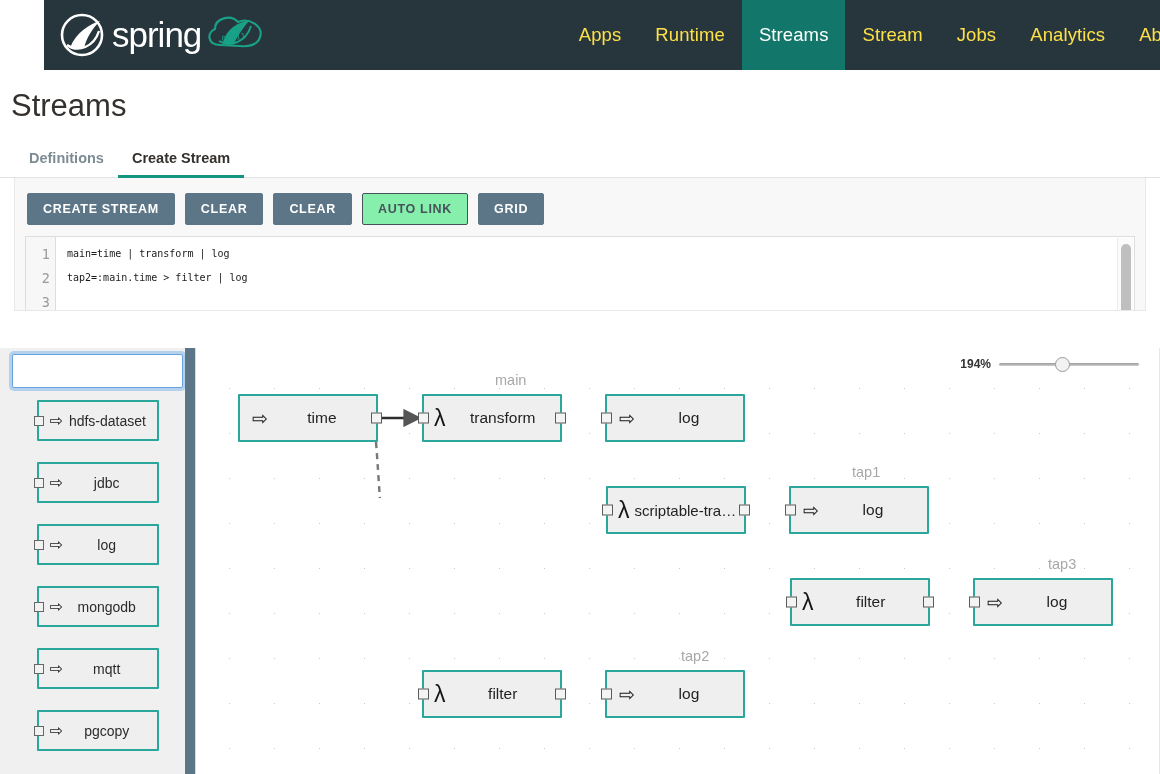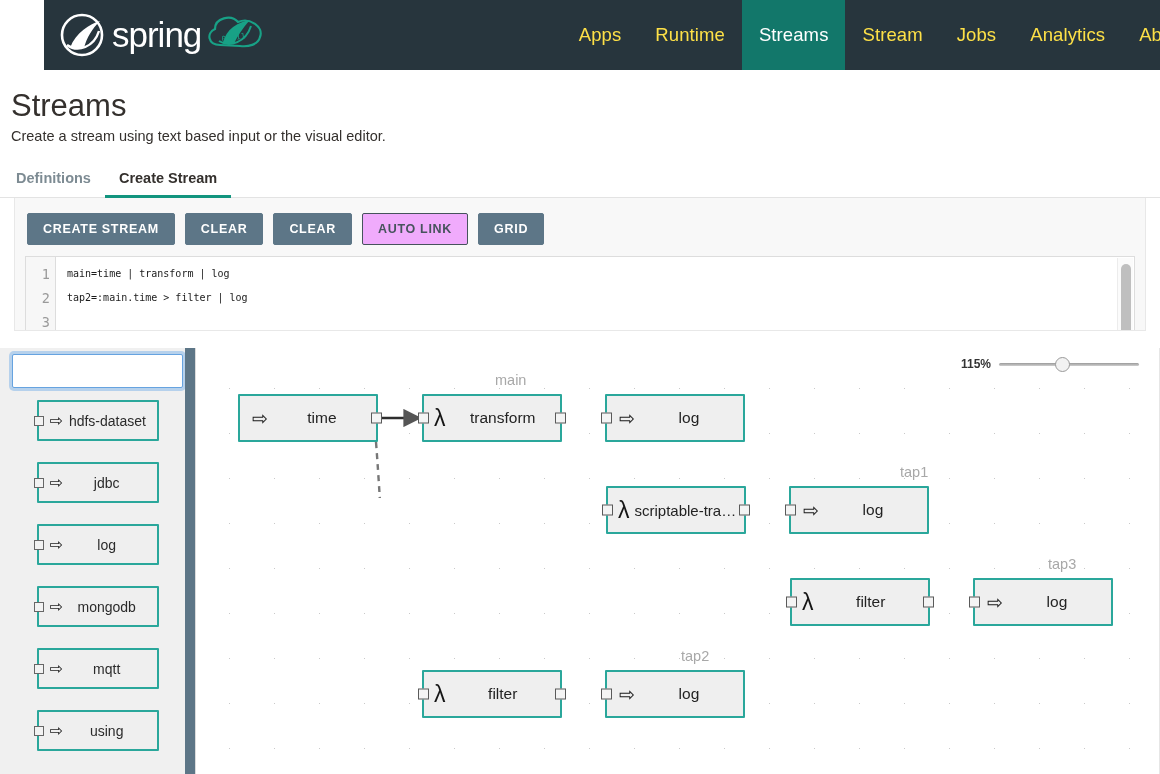--- a/index.html
+++ b/index.html
@@ -56,21 +56,21 @@
   .page-sub {
     font-size: 14.5px; color: #34302d;
     margin: 0;
   }
 
   
   .tabs {
     margin-top: 20px;
     display: flex; align-items: flex-end;
     border-bottom: 1px solid #e3e3e3;
-    padding-left: 2px;
+    padding-left: 15px;
     height: 34px;
   }
   .tab {
     font-size: 14.5px;
     padding: 0 14px 9px 14px;
     color: #7d8b93;
     font-weight: 600;
     cursor: pointer;
     border-bottom: 3px solid transparent;
     margin-bottom: -1px;
@@ -97,21 +97,21 @@
     font-size: 12.5px;
     font-weight: 700;
     letter-spacing: .7px;
     padding: 8px 15px;
     cursor: pointer;
     border-radius: 2px;
     font-family: "Liberation Sans", sans-serif;
     line-height: 1.15;
   }
   .btn.outline {
-    background: #f0abfc;
+    background: #86efac;
     color: #46535c;
     border: 1px solid #46535c;
   }
 
   .code-area {
     position: absolute;
     left: 10px; right: 10px;
     top: 58px; bottom: 0;
     background: #ffffff;
     border: 1px solid #dddddd;
@@ -364,21 +364,20 @@
     <div class="nav-item active">Streams</div>
     <div class="nav-item">Stream</div>
     <div class="nav-item">Jobs</div>
     <div class="nav-item">Analytics</div>
     <div class="nav-item">About</div>
   </div>
 </div>
 
 <div class="page-head">
   <h1 class="page-title">Streams</h1>
-  <p class="page-sub">Create a stream using text based input or the visual editor.</p>
 </div>
 
 <div class="tabs">
   <div class="tab">Definitions</div>
   <div class="tab active">Create Stream</div>
 </div>
 
 <div class="editor-panel">
   <div class="toolbar">
     <button class="btn">CREATE STREAM</button>
@@ -440,32 +439,32 @@
 
       <div class="pal-item">
         <span class="port"></span>
         <span class="glyph">⇨</span>
         <span class="name">mqtt</span>
       </div>
 
       <div class="pal-item">
         <span class="port"></span>
         <span class="glyph">⇨</span>
-        <span class="name">using</span>
+        <span class="name">pgcopy</span>
       </div>
 
     </div>
     <div class="pal-scrollbar"></div>
   </div>
 
   <div class="canvas">
     <div class="canvas-inner">
 
       <div class="zoomctl">
-        <span class="zlabel">115%</span>
+        <span class="zlabel">194%</span>
         <div class="zslider">
           <div class="track"></div>
           <div class="thumb" style="left: 45%;"></div>
         </div>
       </div>
 
       <svg class="linksvg" id="links">
           <defs>
             <marker id="ah" markerWidth="7" markerHeight="7" refX="6" refY="3.5" orient="auto">
               <path d="M0,0 L7,3.5 L0,7 z" fill="#555"></path>
@@ -476,21 +475,21 @@
           <path stroke="#2e2e2e" stroke-width="2.6" d="M550,162 L590,162" fill="none" marker-end="url(#ah)"></path>
           <path stroke="#2e2e2e" stroke-width="2.6" d="M734,254 L774,254" fill="none" marker-end="url(#ah)"></path>
           <path stroke="#2e2e2e" stroke-width="2.6" d="M366,346 L406,346" fill="none" marker-end="url(#ah)"></path>
           <path stroke-dasharray="6,5" stroke="#777" stroke-width="2.4" d="M180,94 C191.5,245.2 186,322 223,346" fill="none" marker-end="url(#ah)"></path>
           <path stroke-dasharray="6,5" stroke="#777" stroke-width="2.4" d="M364,94 C375.5,134.8 370,138 407,162" fill="none" marker-end="url(#ah)"></path>
           <path stroke-dasharray="6,5" stroke="#777" stroke-width="2.4" d="M548,186 C559.5,226.8 554,230 591,254" fill="none" marker-end="url(#ah)"></path>
         </svg>
 
       <div id="labels">
           <div class="stream-label" style="left: 299px; top: 24px;">main</div>
-          <div class="stream-label" style="left: 704px; top: 116px;">tap1</div>
+          <div class="stream-label" style="left: 656px; top: 116px;">tap1</div>
           <div class="stream-label" style="left: 852px; top: 208px;">tap3</div>
           <div class="stream-label" style="left: 485px; top: 300px;">tap2</div>
         </div>
       <div id="nodes">
           <div class="node" style="left: 42px; top: 46px; width: 140px; height: 48px;">
             <span class="glyph">⇨</span>
             <span class="label">time</span>
             <span class="port out"></span>
           </div>
           <div class="node proc" style="left: 226px; top: 46px; width: 140px; height: 48px;">

